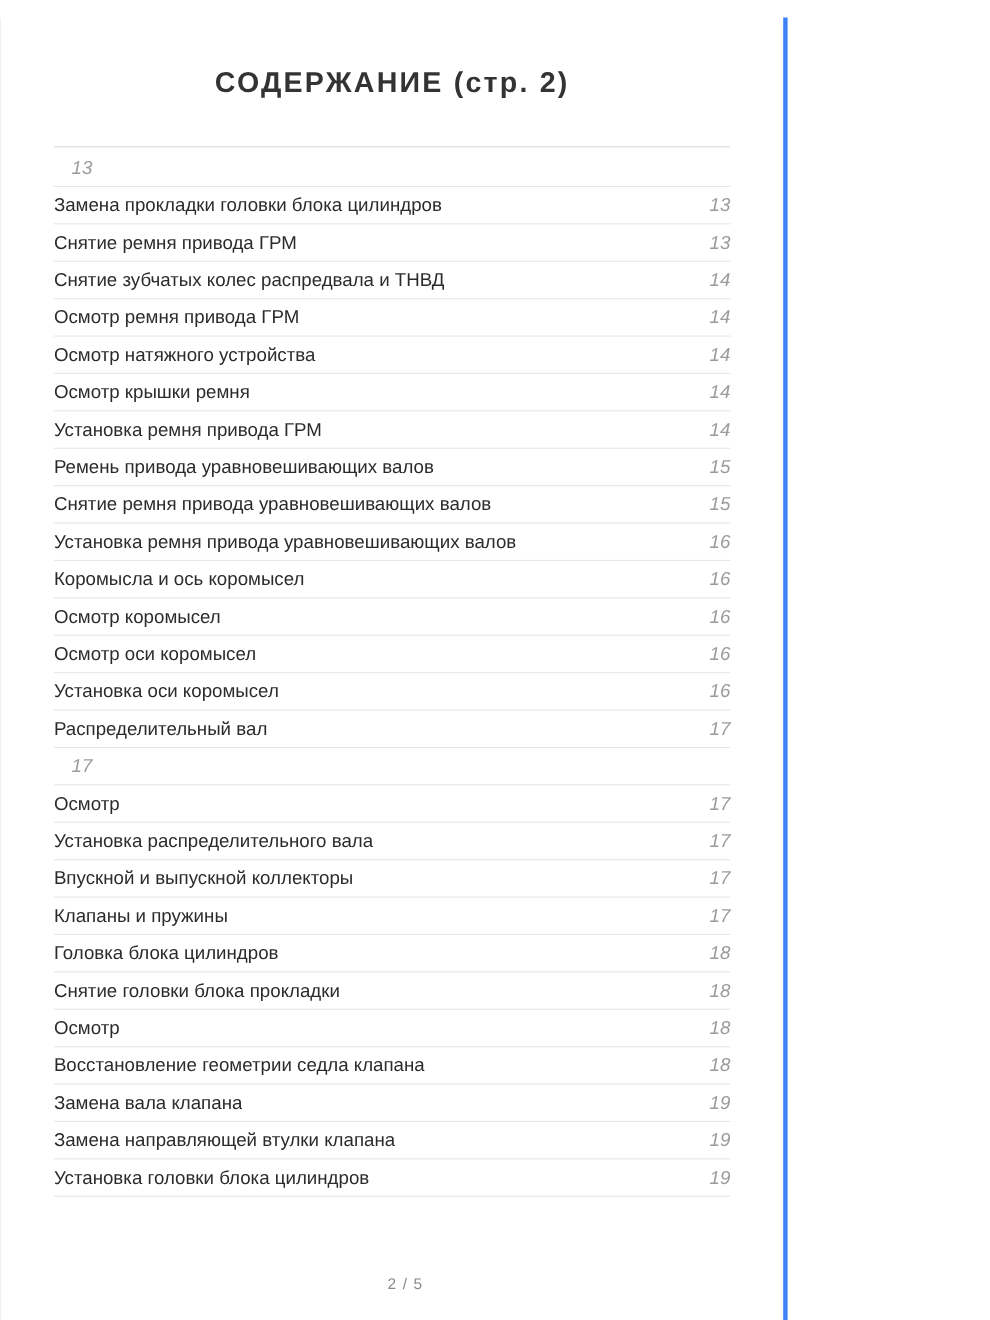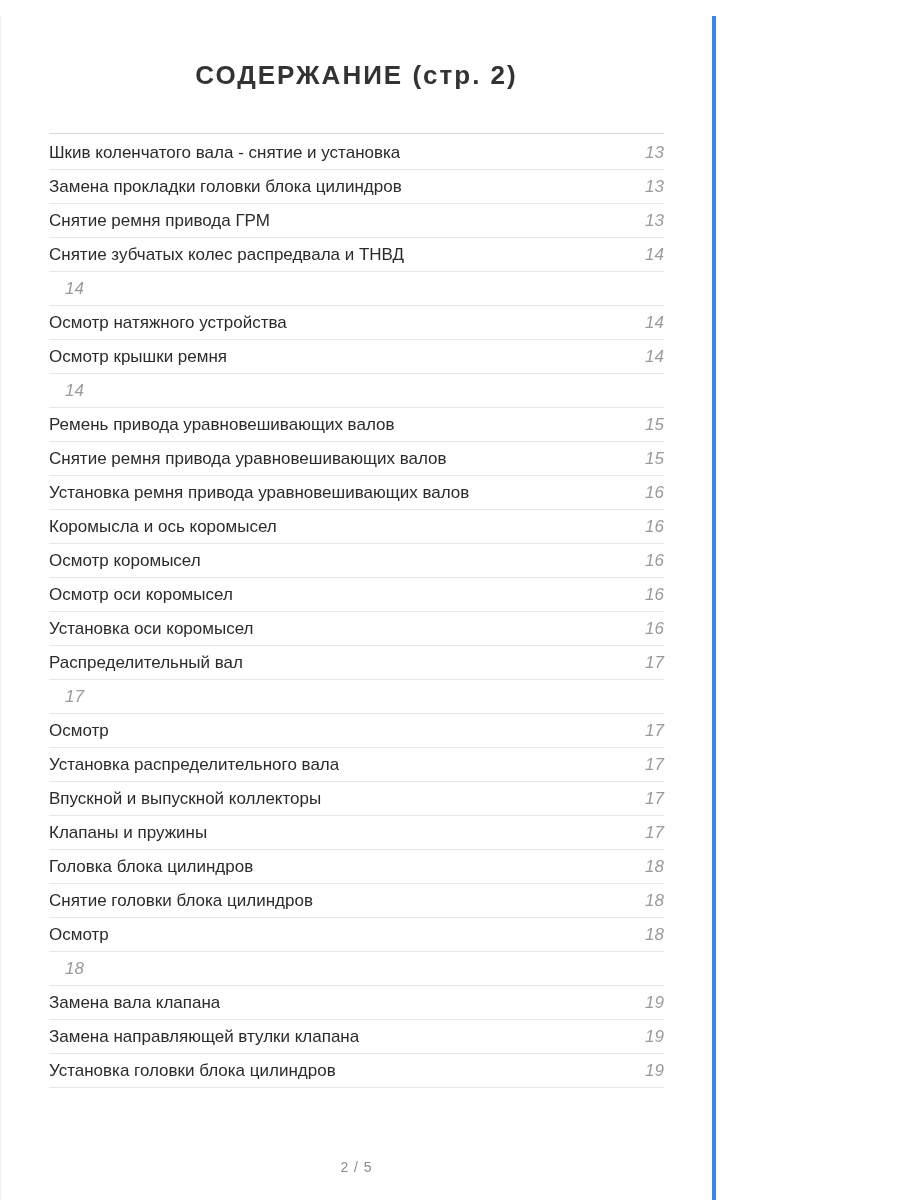--- a/index.html
+++ b/index.html
@@ -55,65 +55,66 @@
   .toc-page {
     font-size: 17px;
     color: #9b9b9b;
     padding-left: 16px;
     flex: 0 0 auto;
     font-style: italic;
   }
   .page-footer {
     position: absolute;
     bottom: 40px;
-    left: 0;
+    left: 12px;
     width: 100%;
     text-align: center;
     font-size: 14px;
     color: #8a8a8a;
     letter-spacing: 1px;
   }
 </style>
 </head>
 <body>
 
 <div class="page">
   <h1 class="page-title">СОДЕРЖАНИЕ (стр. 2)</h1>
 
   <hr class="title-rule">
 
   <div class="toc-list" id="toc-list">
       <div class="toc-row">
-        <span class="toc-label">Шкив коленчатого вала - снятие и установка</span>
         <span class="toc-page">13</span>
       </div>
       <div class="toc-row">
         <span class="toc-label">Замена прокладки головки блока цилиндров</span>
         <span class="toc-page">13</span>
       </div>
       <div class="toc-row">
         <span class="toc-label">Снятие ремня привода ГРМ</span>
         <span class="toc-page">13</span>
       </div>
       <div class="toc-row">
         <span class="toc-label">Снятие зубчатых колес распредвала и ТНВД</span>
         <span class="toc-page">14</span>
       </div>
       <div class="toc-row">
+        <span class="toc-label">Осмотр ремня привода ГРМ</span>
         <span class="toc-page">14</span>
       </div>
       <div class="toc-row">
         <span class="toc-label">Осмотр натяжного устройства</span>
         <span class="toc-page">14</span>
       </div>
       <div class="toc-row">
         <span class="toc-label">Осмотр крышки ремня</span>
         <span class="toc-page">14</span>
       </div>
       <div class="toc-row">
+        <span class="toc-label">Установка ремня привода ГРМ</span>
         <span class="toc-page">14</span>
       </div>
       <div class="toc-row">
         <span class="toc-label">Ремень привода уравновешивающих валов</span>
         <span class="toc-page">15</span>
       </div>
       <div class="toc-row">
         <span class="toc-label">Снятие ремня привода уравновешивающих валов</span>
         <span class="toc-page">15</span>
       </div>
@@ -158,28 +159,29 @@
       </div>
       <div class="toc-row">
         <span class="toc-label">Клапаны и пружины</span>
         <span class="toc-page">17</span>
       </div>
       <div class="toc-row">
         <span class="toc-label">Головка блока цилиндров</span>
         <span class="toc-page">18</span>
       </div>
       <div class="toc-row">
-        <span class="toc-label">Снятие головки блока цилиндров</span>
+        <span class="toc-label">Снятие головки блока прокладки</span>
         <span class="toc-page">18</span>
       </div>
       <div class="toc-row">
         <span class="toc-label">Осмотр</span>
         <span class="toc-page">18</span>
       </div>
       <div class="toc-row">
+        <span class="toc-label">Восстановление геометрии седла клапана</span>
         <span class="toc-page">18</span>
       </div>
       <div class="toc-row">
         <span class="toc-label">Замена вала клапана</span>
         <span class="toc-page">19</span>
       </div>
       <div class="toc-row">
         <span class="toc-label">Замена направляющей втулки клапана</span>
         <span class="toc-page">19</span>
       </div>

